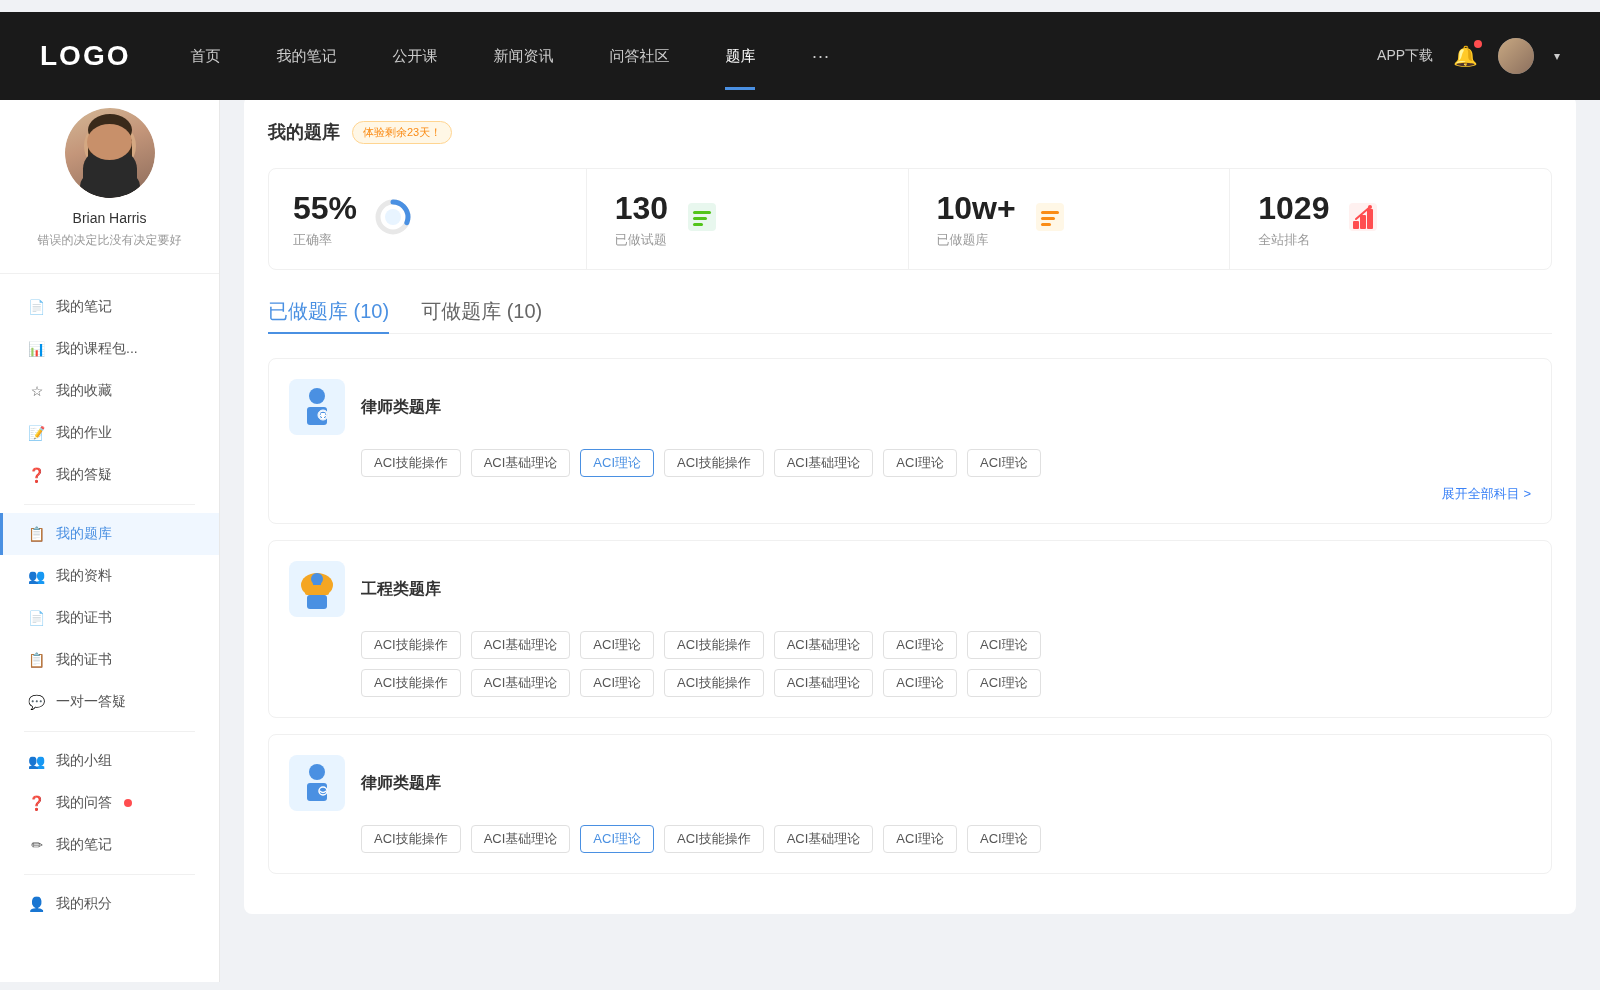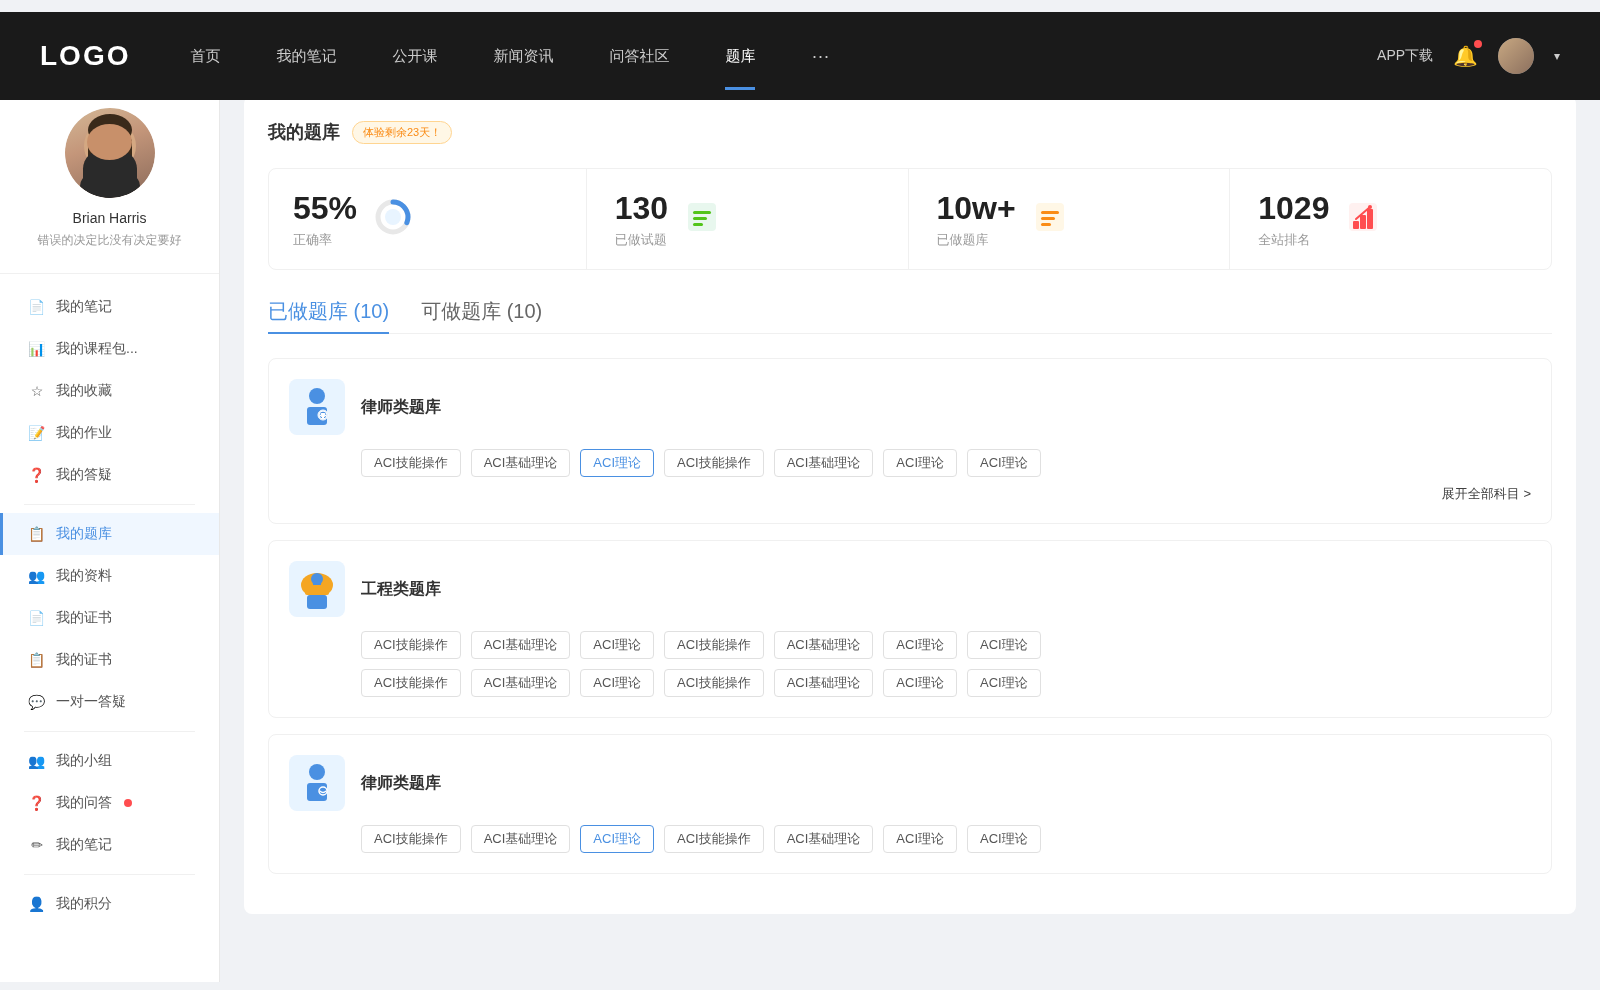--- a/index.html
+++ b/index.html
@@ -337,21 +337,21 @@
       cursor: pointer;
     }
     .bank-tag.selected {
       border-color: #4a90e2;
       color: #4a90e2;
       background: white;
     }
     .bank-expand {
       text-align: right;
       font-size: 13px;
-      color: #404040;
+      color: #3b82f6;
       margin-top: 8px;
       cursor: pointer;
     }
     .lawyer-svg, .engineer-svg {
       width: 48px; height: 48px;
     }
   </style>
 </head>
 <body>
 

